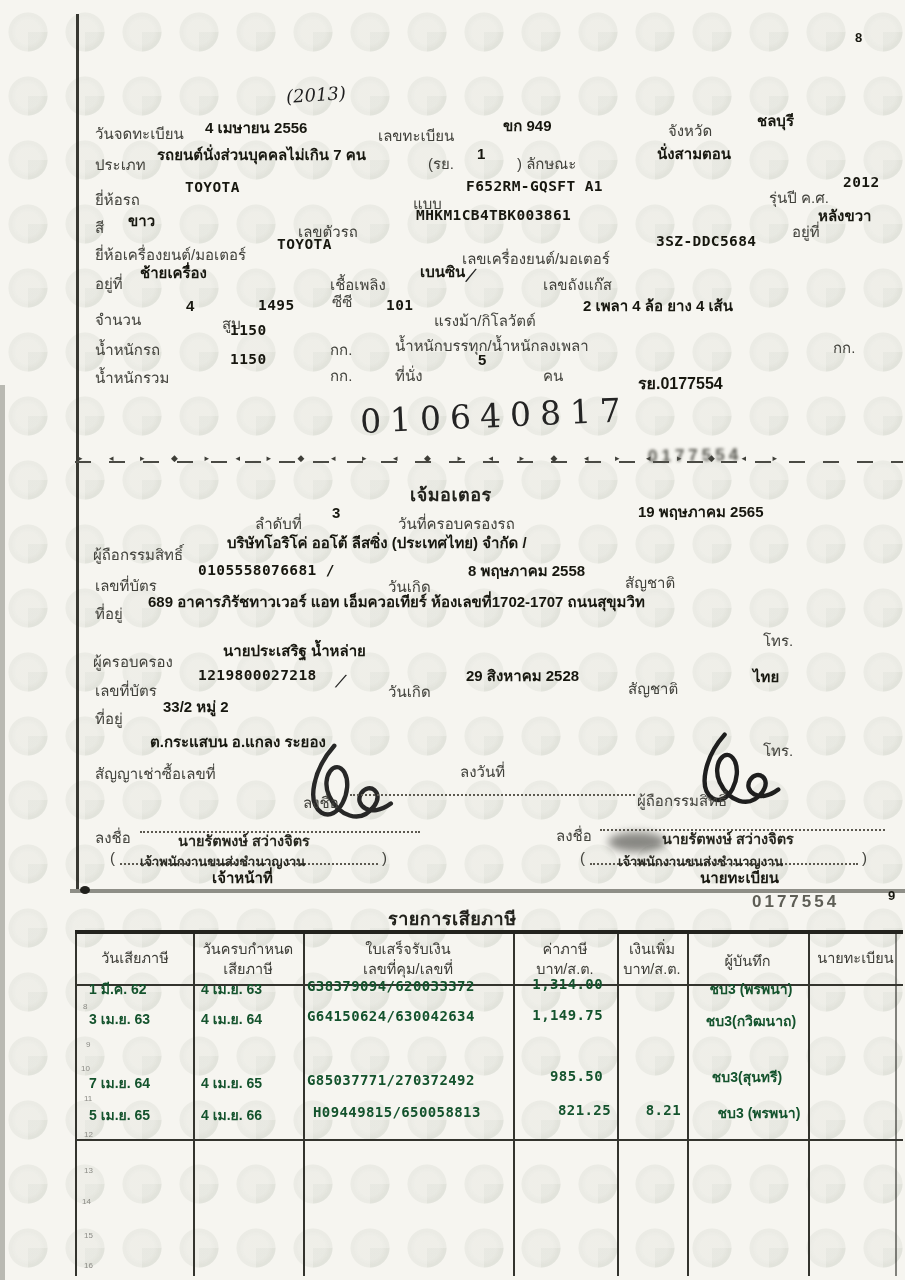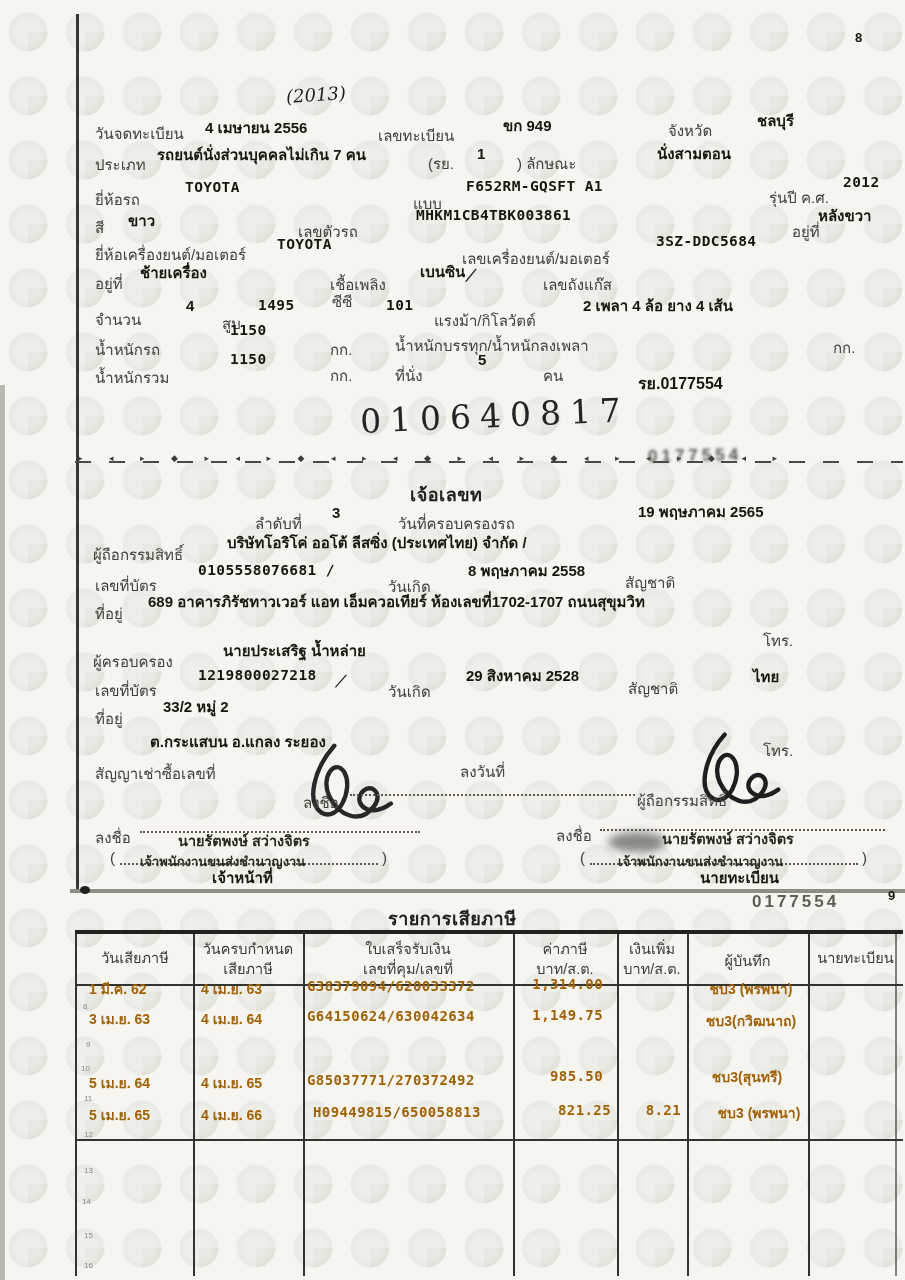--- a/index.html
+++ b/index.html
@@ -20,21 +20,21 @@
     opacity:.55;
   }
   .lab{position:absolute;font-size:15px;color:#42423c;white-space:nowrap;}
   .val{position:absolute;font-size:15px;font-weight:bold;color:#17170f;white-space:nowrap;}
   .mono{font-family:"DejaVu Sans Mono",monospace;font-size:14.5px;letter-spacing:.4px;}
   .hw{font-family:"DejaVu Serif",serif;font-style:italic;color:#1f1f1f;}
   .sec-title{position:absolute;font-size:19px;font-weight:bold;color:#22221c;letter-spacing:.5px;white-space:nowrap;}
   .dot{position:absolute;border-bottom:2px dotted #5c5950;height:1px;}
   .vline{position:absolute;background:#34342e;width:2px;}
   .hline{position:absolute;background:#34342e;height:2px;}
-  .cell{position:absolute;white-space:nowrap;font-size:14px;font-weight:bold;color:#a16207;}
+  .cell{position:absolute;white-space:nowrap;font-size:14px;font-weight:bold;color:#14532d;}
   .hdr{position:absolute;font-size:14.5px;color:#3c3c36;text-align:center;line-height:19px;white-space:nowrap;}
   .marginnum{position:absolute;font-size:8px;color:#8b8b85;}
   .smudge{position:absolute;background:#2f2f2b;border-radius:50%;filter:blur(4px);opacity:.55;}
   svg.sig{position:absolute;}
 </style>
 </head>
 <body>
 
 <div id="page">
 
@@ -107,21 +107,21 @@
   <div class="val" style="left:478px;top:351px;">5</div>
   <div class="lab" style="left:543px;top:364px;">คน</div>
   <div class="val" style="left:638px;top:371px;font-size:16px;">รย.0177554</div>
 
   <div class="hw" style="position:absolute;left:360px;top:396px;font-size:33px;letter-spacing:9px;transform:rotate(-2.5deg);font-style:normal;font-family:'DejaVu Serif',serif;color:#242424;">010640817</div>
 
   <div style="position:absolute;left:75px;top:461px;width:828px;height:2px;background:repeating-linear-gradient(90deg,#4a4a44 0 16px,rgba(0,0,0,0) 16px 34px);"></div>
   <div style="position:absolute;left:78px;top:453px;width:824px;font-size:9px;color:#3e3e38;letter-spacing:12px;overflow:hidden;white-space:nowrap;">▸  ◂ ▸  ◆  ▸ ◂  ▸  ◆ ◂  ▸  ◂ ◆  ▸  ◂ ▸  ◆  ◂ ▸  ◂  ▸ ◆  ◂ ▸</div>
   <div style="position:absolute;left:648px;top:446px;font-size:17px;font-weight:bold;color:#55554e;letter-spacing:4px;filter:blur(1.6px);transform:rotate(-1deg);">0177554</div>
 
-  <div class="sec-title" style="left:410px;top:480px;font-size:18px;">เจ้อเลขท</div>
+  <div class="sec-title" style="left:410px;top:480px;font-size:18px;">เจ้มอเตอร</div>
   <div class="lab" style="left:255px;top:512px;">ลำดับที่</div>
   <div class="val" style="left:332px;top:504px;">3</div>
   <div class="lab" style="left:398px;top:512px;">วันที่ครอบครองรถ</div>
   <div class="val" style="left:638px;top:500px;">19 พฤษภาคม 2565</div>
 
   <div class="lab" style="left:93px;top:543px;">ผู้ถือกรรมสิทธิ์</div>
   <div class="val" style="left:227px;top:531px;">บริษัทโอริโค่ ออโต้ ลีสซิ่ง (ประเทศไทย)  จำกัด /</div>
 
   <div class="lab" style="left:95px;top:574px;">เลขที่บัตร</div>
   <div class="val mono" style="left:198px;top:562px;">0105558076681 /</div>
@@ -224,21 +224,21 @@
     <div class="cell" style="left:544px;top:44px;width:62px;text-align:right;"></div>
     <div class="cell" style="left:614px;top:44px;width:124px;text-align:center;">ชบ3 (พรพนา)</div>
 
     <div class="cell" style="left:14px;top:74px;">3 เม.ย. 63</div>
     <div class="cell" style="left:126px;top:74px;">4 เม.ย. 64</div>
     <div class="cell mono" style="left:232px;top:74px;">G64150624/630042634</div>
     <div class="cell mono" style="left:440px;top:73px;width:88px;text-align:right;">1,149.75</div>
     <div class="cell" style="left:544px;top:74px;width:62px;text-align:right;"></div>
     <div class="cell" style="left:614px;top:76px;width:124px;text-align:center;">ชบ3(กวิฒนาถ)</div>
 
-    <div class="cell" style="left:14px;top:138px;">5 เม.ย. 64</div>
+    <div class="cell" style="left:14px;top:138px;">7 เม.ย. 64</div>
     <div class="cell" style="left:126px;top:138px;">4 เม.ย. 65</div>
     <div class="cell mono" style="left:232px;top:138px;">G85037771/270372492</div>
     <div class="cell mono" style="left:440px;top:134px;width:88px;text-align:right;">985.50</div>
     <div class="cell" style="left:544px;top:138px;width:62px;text-align:right;"></div>
     <div class="cell" style="left:614px;top:132px;width:116px;text-align:center;">ชบ3(สุนทรี)</div>
 
     <div class="cell" style="left:14px;top:170px;">5 เม.ย. 65</div>
     <div class="cell" style="left:126px;top:170px;">4 เม.ย. 66</div>
     <div class="cell mono" style="left:238px;top:170px;">H09449815/650058813</div>
     <div class="cell mono" style="left:440px;top:168px;width:96px;text-align:right;">821.25</div>

